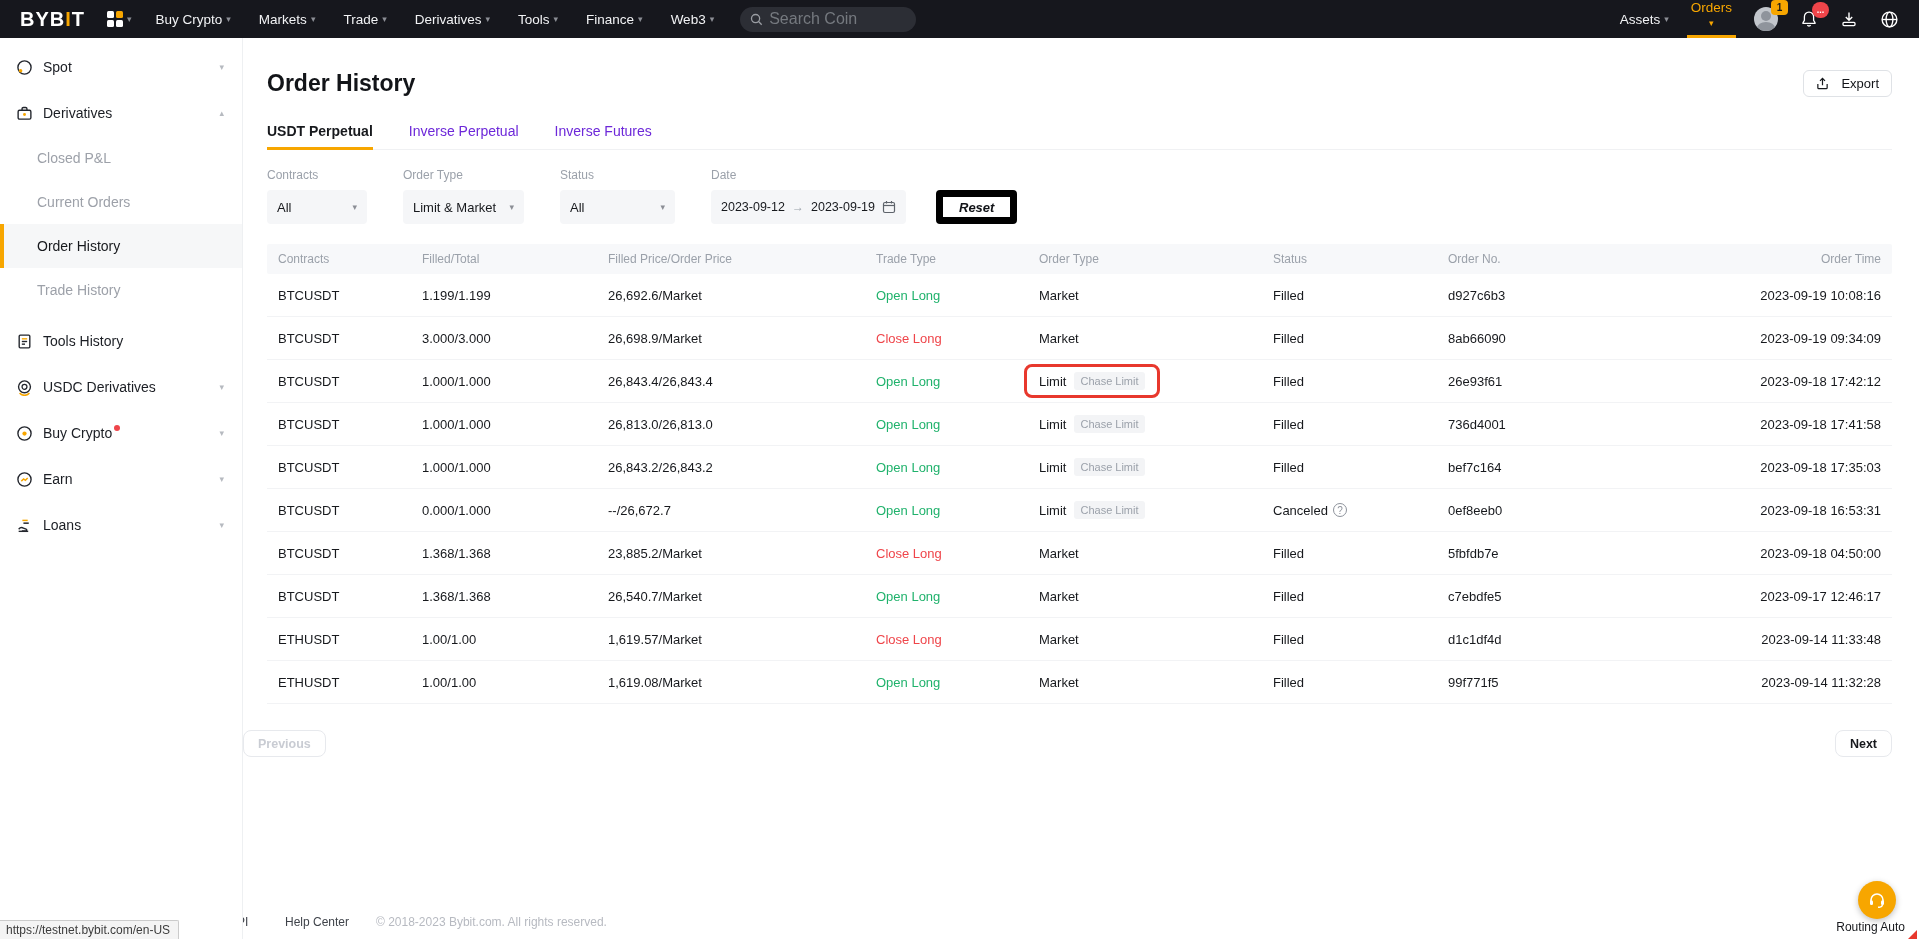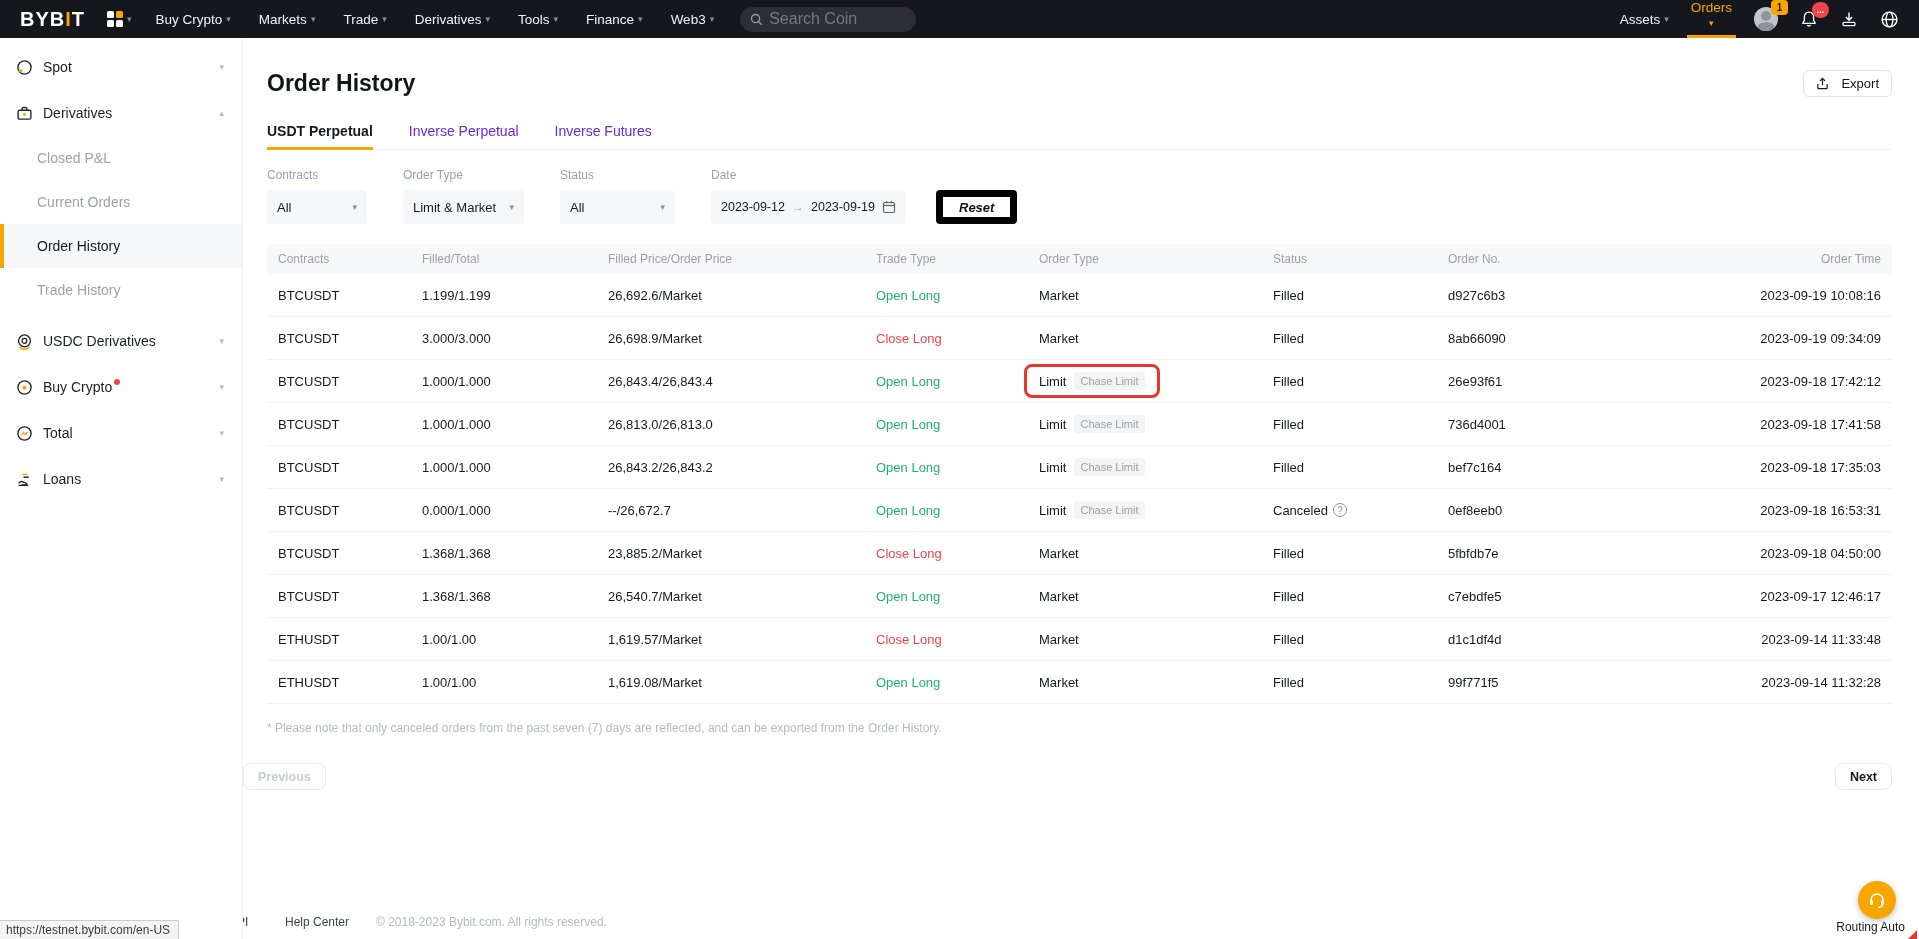--- a/index.html
+++ b/index.html
@@ -242,20 +242,31 @@
   <div class="side-item sub active">
       <span class="s-label">Order History</span>
     </div>
   <div class="side-item sub">
       <span class="s-label">Trade History</span>
     </div>
   <div class="side-gap"></div>
   <div class="side-item">
     <span class="s-icon">
         <svg width="17" height="17" viewBox="0 0 16 16">
+          <rect x="3" y="2" width="10" height="12" rx="1" fill="none" stroke="#23262d" stroke-width="1.3"></rect>
+          <line x1="5.5" y1="5.5" x2="10.5" y2="5.5" stroke="#f7a600" stroke-width="1.3"></line>
+          <line x1="5.5" y1="8" x2="10.5" y2="8" stroke="#23262d" stroke-width="1.3"></line>
+          <line x1="5.5" y1="10.5" x2="8.5" y2="10.5" stroke="#23262d" stroke-width="1.3"></line>
+        </svg>
+      </span>
+    <span class="s-label">Tools History</span>
+  </div>
+  <div class="side-item">
+    <span class="s-icon">
+        <svg width="17" height="17" viewBox="0 0 16 16">
           <circle cx="8" cy="7.4" r="5.6" fill="none" stroke="#23262d" stroke-width="1.3"></circle>
           <circle cx="8" cy="7.4" r="2.3" fill="none" stroke="#23262d" stroke-width="1.2"></circle>
           <path d="M3.4 13.2a6 6 0 0 0 9.2 0" fill="none" stroke="#f7a600" stroke-width="1.5"></path>
         </svg>
       </span>
     <span class="s-label">USDC Derivatives</span>
     <span class="caret">▾</span>
   </div>
   <div class="side-item">
     <span class="s-icon">
@@ -268,21 +279,21 @@
     <span class="red-dot"></span>
     <span class="caret">▾</span>
   </div>
   <div class="side-item">
     <span class="s-icon">
         <svg width="17" height="17" viewBox="0 0 16 16">
           <circle cx="8" cy="8" r="6.2" fill="none" stroke="#23262d" stroke-width="1.3"></circle>
           <path d="M5 9.5l2.2-2 1.6 1.3L11 6.5" fill="none" stroke="#f7a600" stroke-width="1.4"></path>
         </svg>
       </span>
-    <span class="s-label">Total</span>
+    <span class="s-label">Earn</span>
     <span class="caret">▾</span>
   </div>
   <div class="side-item">
     <span class="s-icon">
         <svg width="17" height="17" viewBox="0 0 16 16">
           <line x1="6" y1="3.2" x2="11" y2="3.2" stroke="#f7a600" stroke-width="1.4"></line>
           <line x1="7" y1="5.8" x2="12" y2="5.8" stroke="#23262d" stroke-width="1.4"></line>
           <path d="M2.5 11.5c1.5-1.8 3-2 4.5-1l2.5 1c1 .4.8 1.6-.5 1.6H5.5" fill="none" stroke="#23262d" stroke-width="1.3"></path>
           <path d="M2.5 13.5h9" stroke="#23262d" stroke-width="1.3"></path>
         </svg>
@@ -495,21 +506,20 @@
       <div class="td">
           <span>Market</span>
         </div>
       <div class="td">Filled</div>
       <div class="td">99f771f5</div>
       <div class="td right">2023-09-14 11:32:28</div>
     </div>
   </div>
 
   <div class="notes">
-    <div class="note">* Please note that only canceled orders from the past seven (7) days are reflected, and can be exported from the Order History.</div>
   </div>
 
   <div class="pagination">
     <button class="pg-btn disabled">Previous</button>
     <button class="pg-btn enabled">Next</button>
   </div>
 </div>
 
 <div class="footer">
   <span class="f-link" style="margin-left:18px; width:118px;">Market Overview</span>

